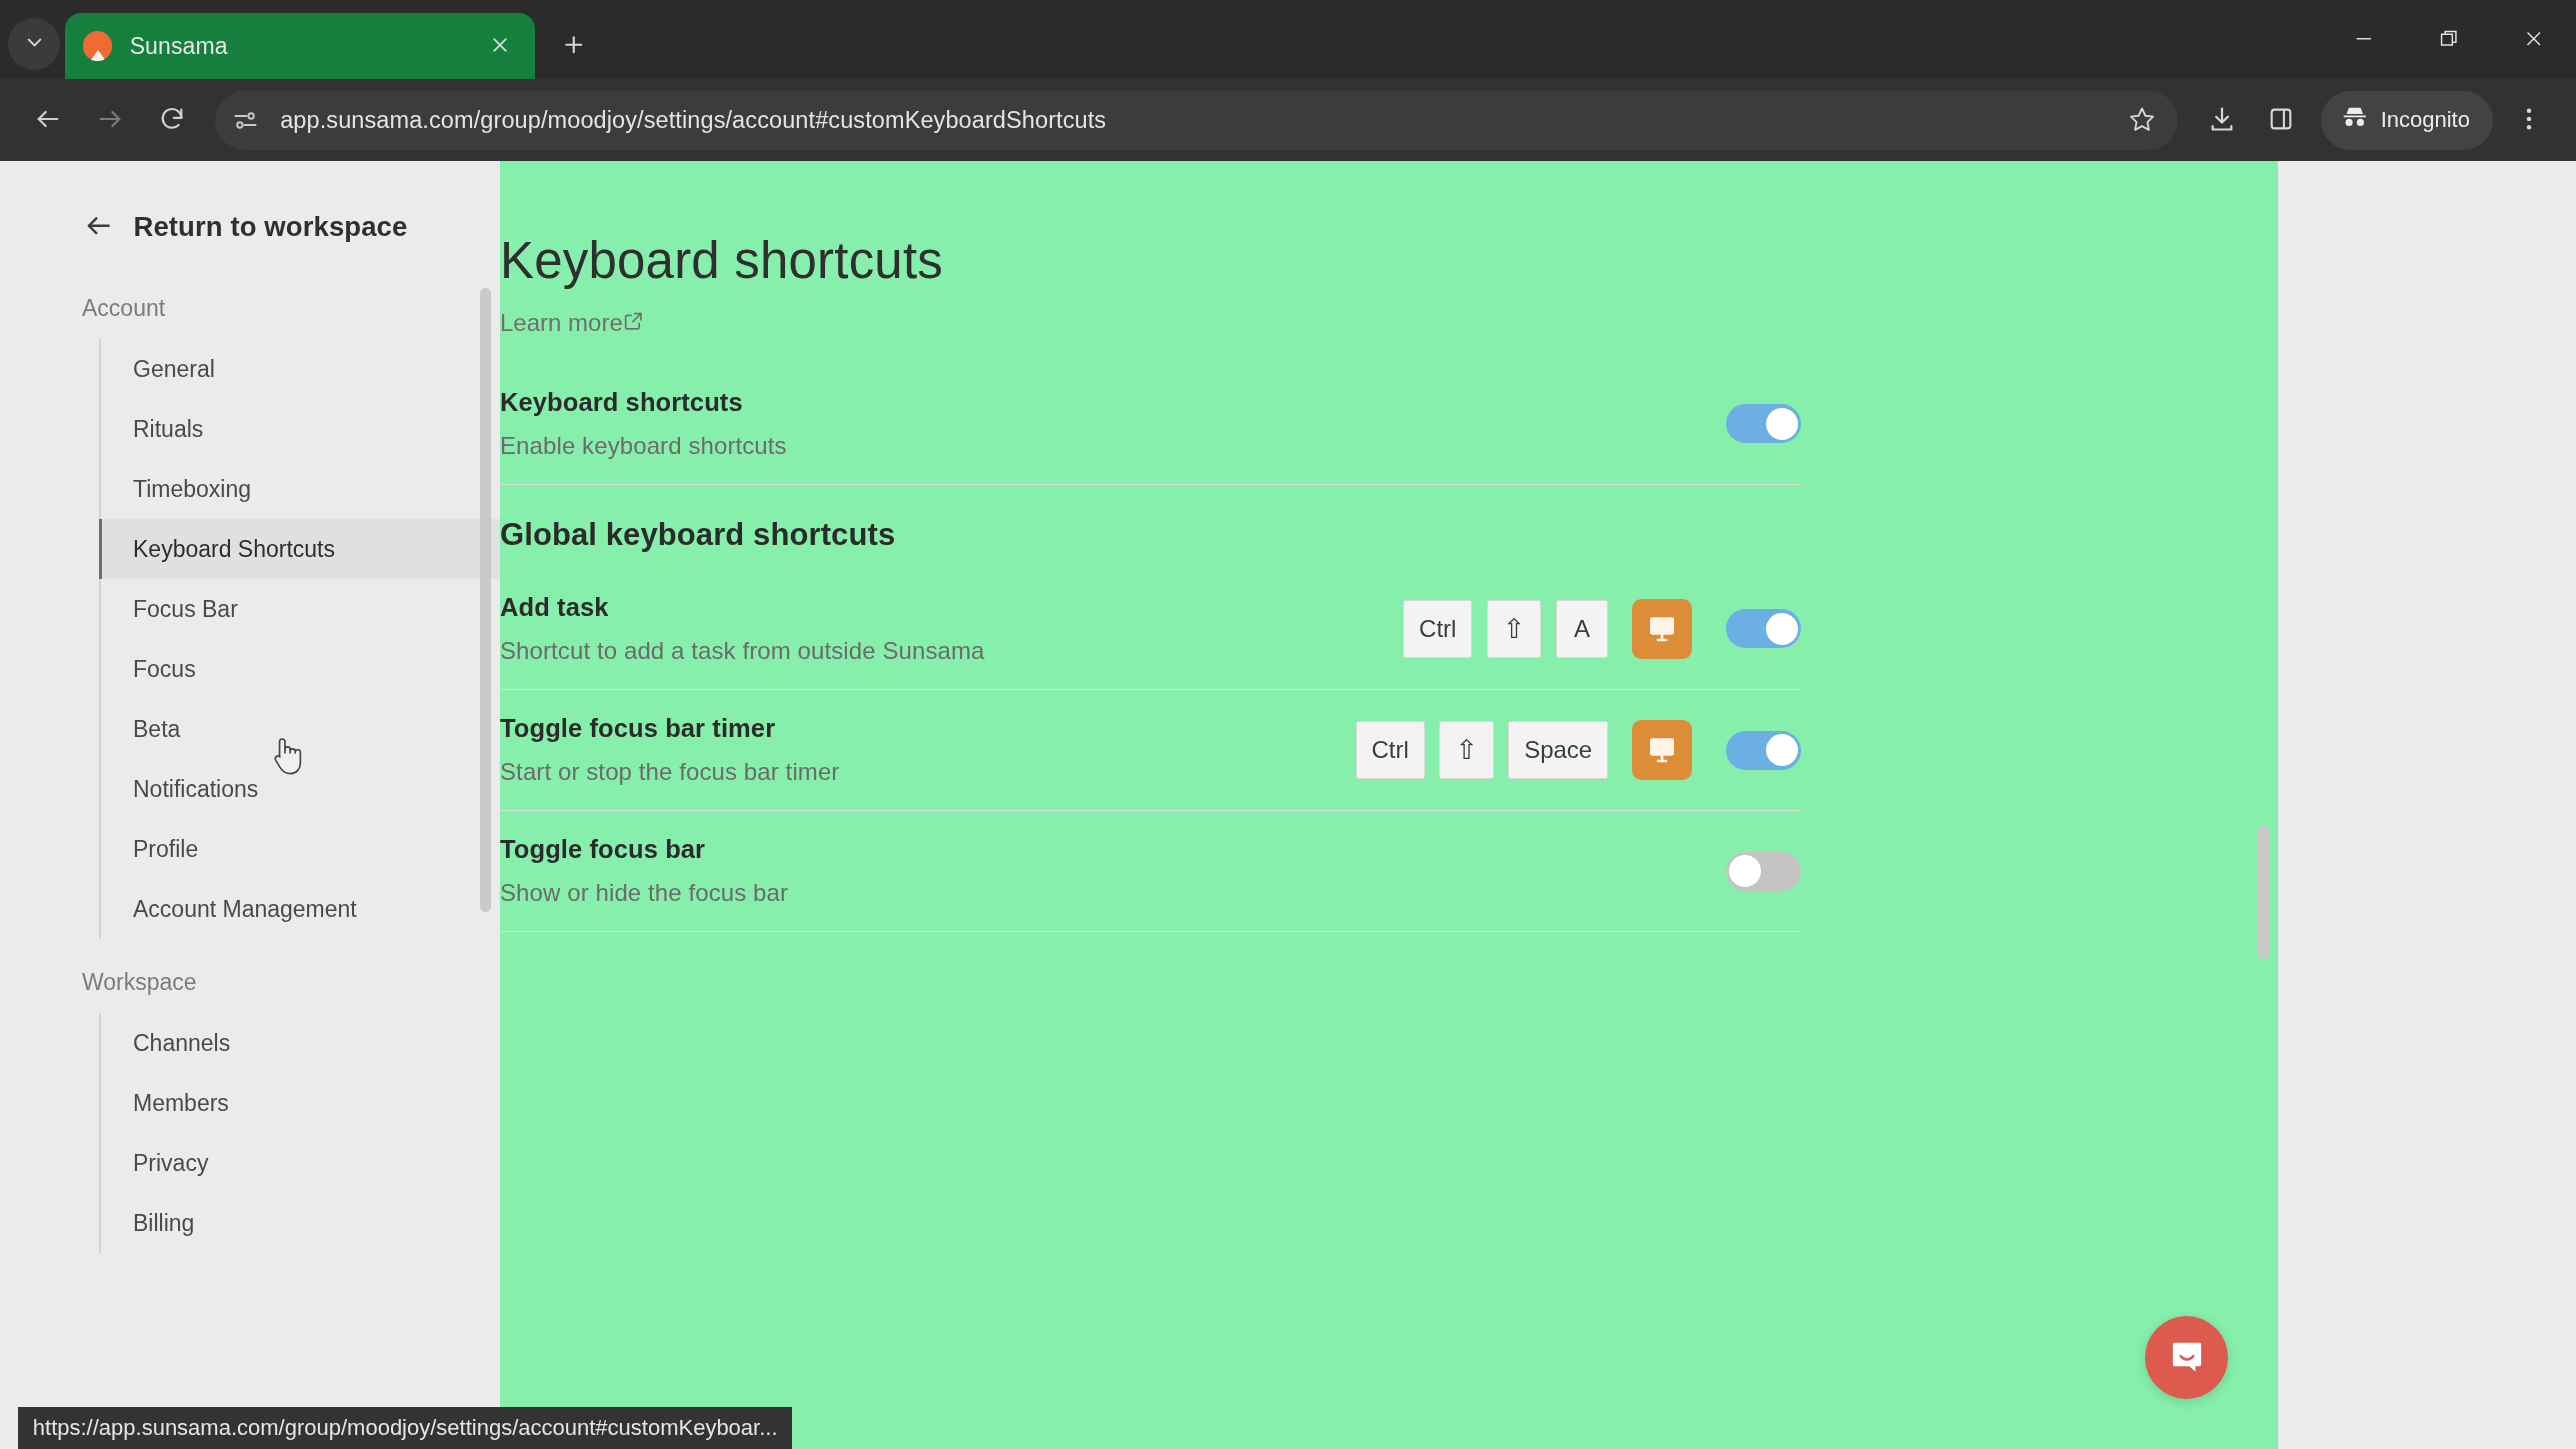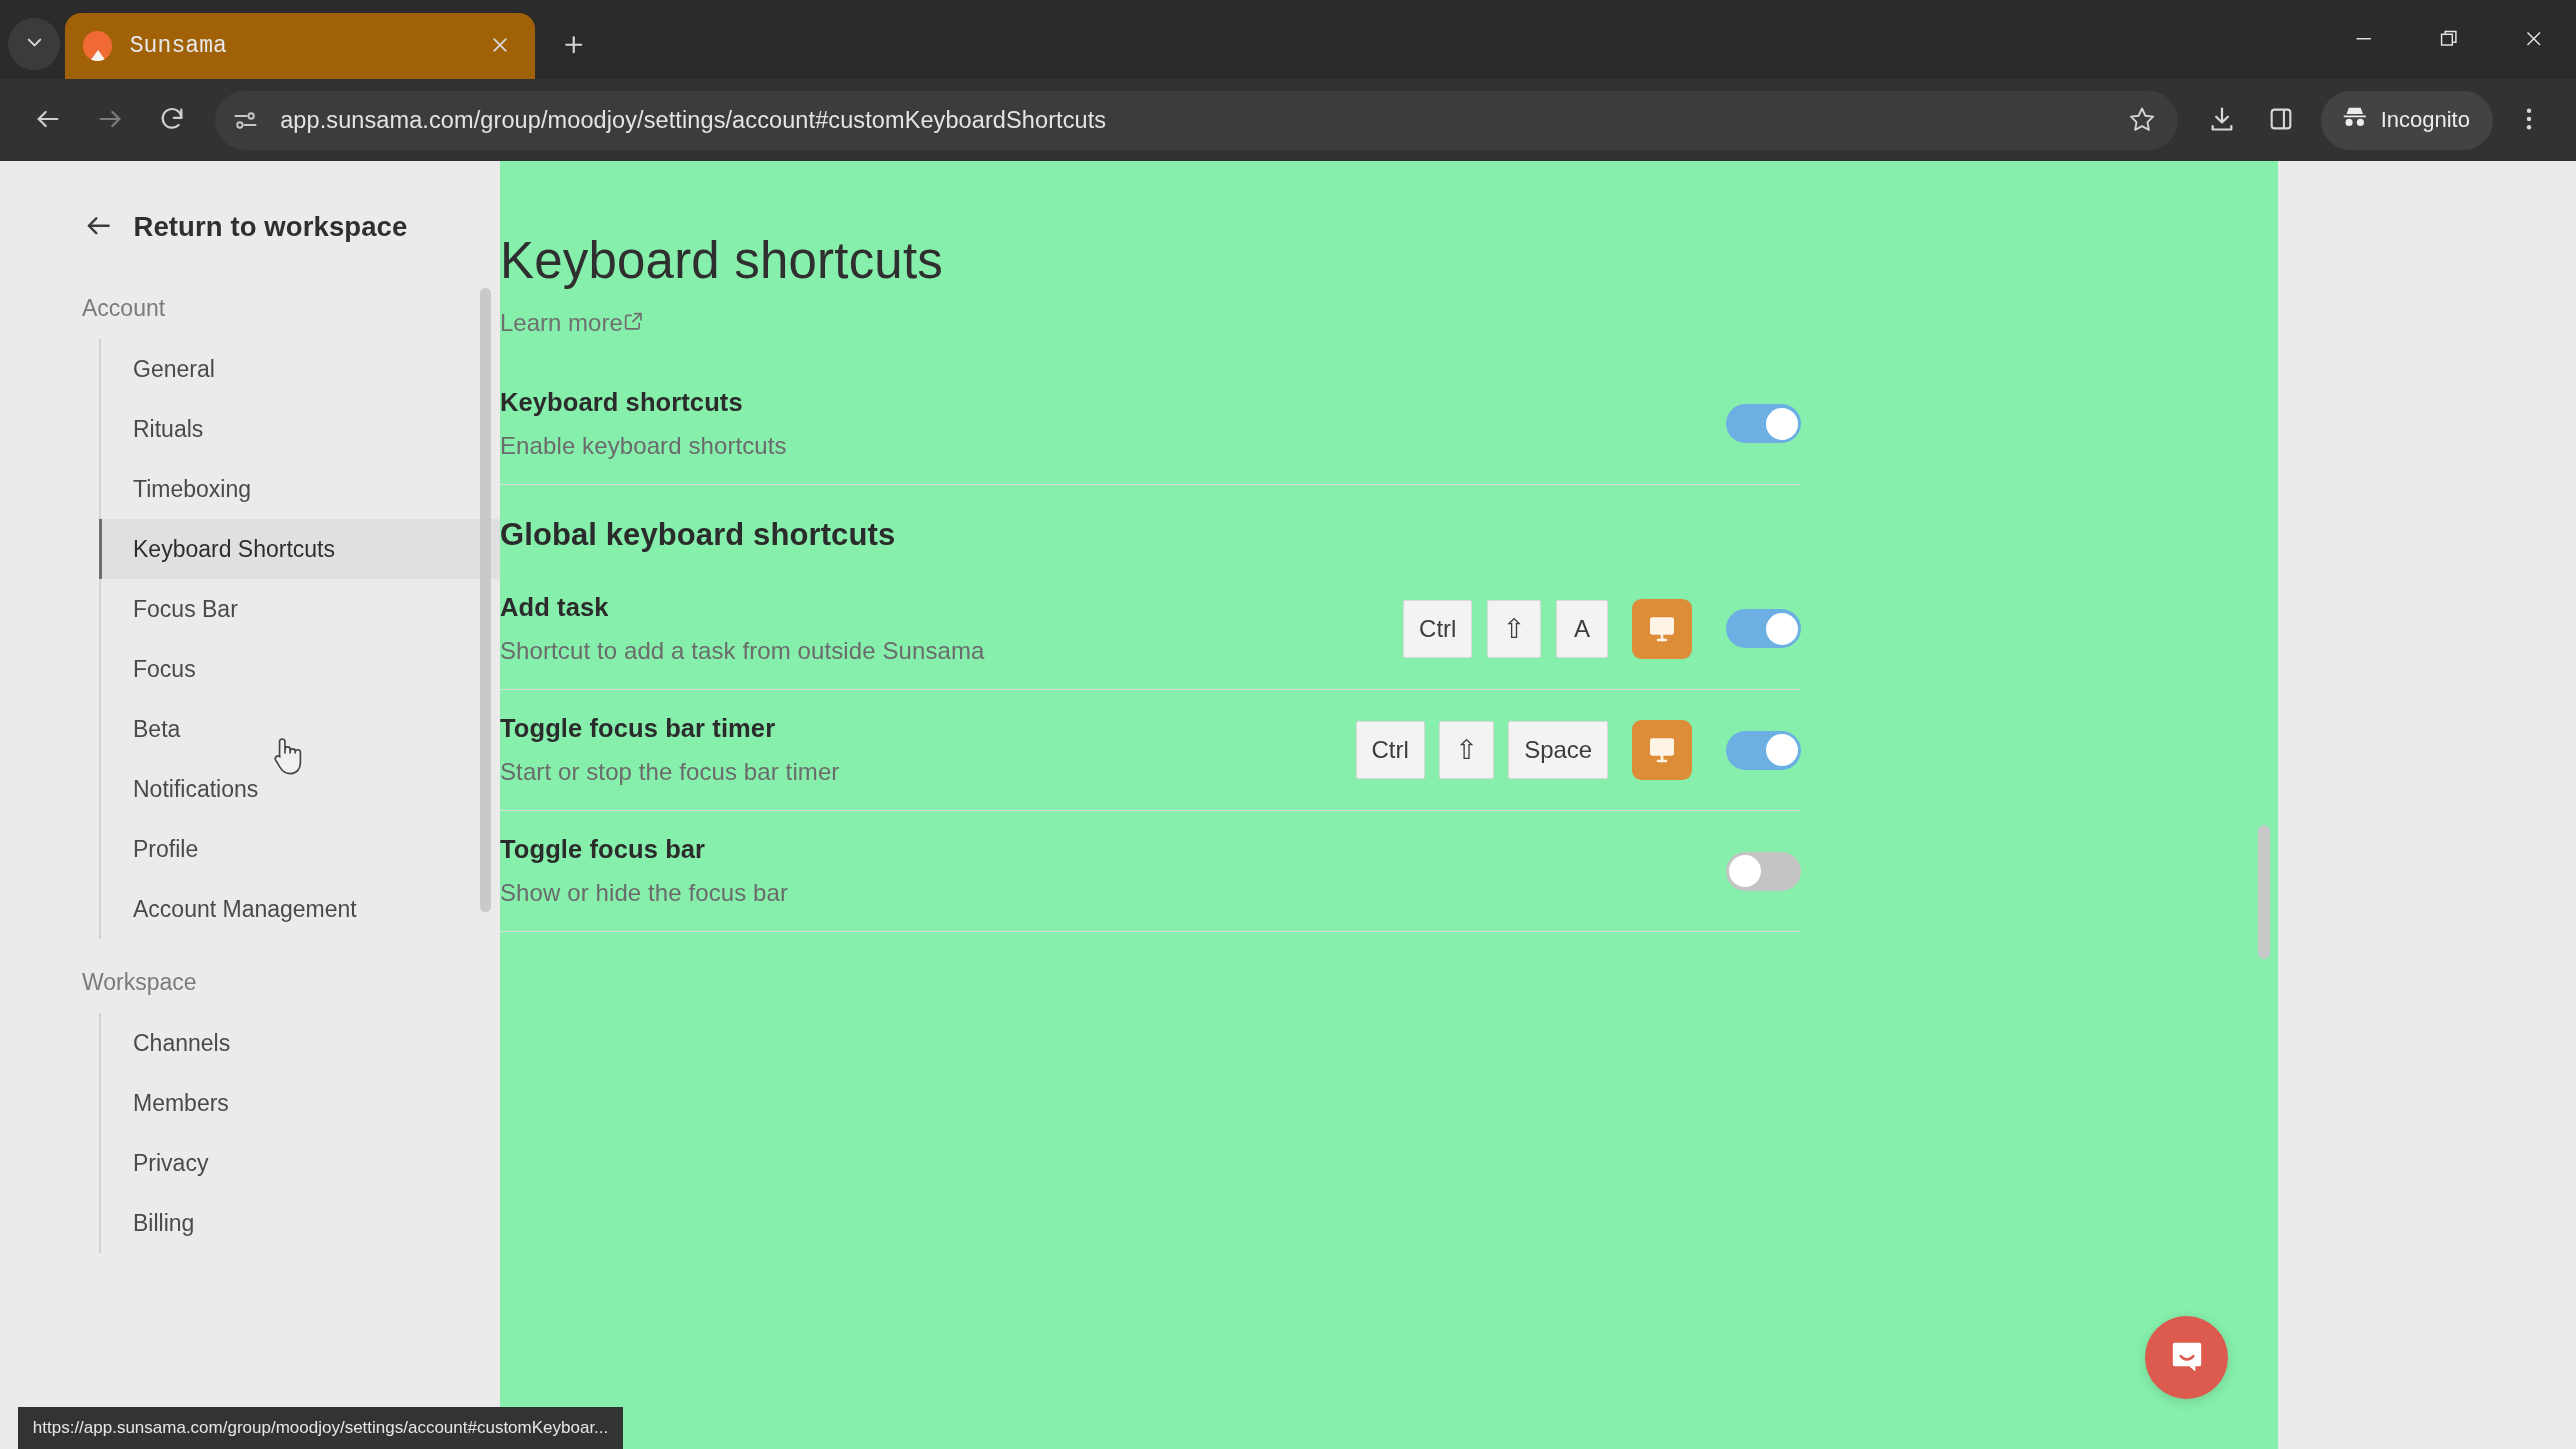--- a/index.html
+++ b/index.html
@@ -19,24 +19,24 @@
   }
   .tab-list-btn {
     width: 52px; height: 52px; margin: 0 5.4px 9.4px 8px;
     border-radius: 27px; background: #3b3b3b;
     display: flex; align-items: center; justify-content: center;
     color: #d4d4d4; cursor: pointer; flex: none;
   }
   .tab-list-btn svg { width: 23px; height: 23px; }
 
   .tab {
-    width: 470px; height: 66px; background: #a16207;
+    width: 470px; height: 66px; background: #15803d;
     border-radius: 16px 16px 0 0;
     display: flex; align-items: center; padding: 0 17.4px;
-    position: relative; flex: none; cursor: pointer; font-family: Liberation Mono, monospace;
+    position: relative; flex: none; cursor: pointer;
   }
   .tab-favicon {
     width: 29.5px; height: 29.5px; border-radius: 50%;
     background: #f06a33; flex: none; margin-right: 17.4px;
     position: relative; overflow: hidden;
   }
   .tab-favicon::after {
     content: ""; position: absolute; left: 50%; bottom: 0;
     transform: translateX(-50%);
     width: 0; height: 0;
@@ -258,21 +258,21 @@
   .intercom svg { width: 40px; height: 40px; color: #ffffff; }
 
   
   .status-bar {
     position: absolute; left: 0; bottom: 0;
     height: 42px; background: #333333;
     display: flex; align-items: center; padding: 0 14.8px;
     max-width: 859px;
   }
   .status-bar span {
-    color: #e6e6e6; font-size: 17px; white-space: nowrap;
+    color: #e6e6e6; font-size: 22px; white-space: nowrap;
     overflow: hidden; text-overflow: ellipsis;
   }
 </style>
 </head>
 <body>
 
 <div class="browser">
 
   <div class="tabstrip">
     <div class="tab-list-btn">

